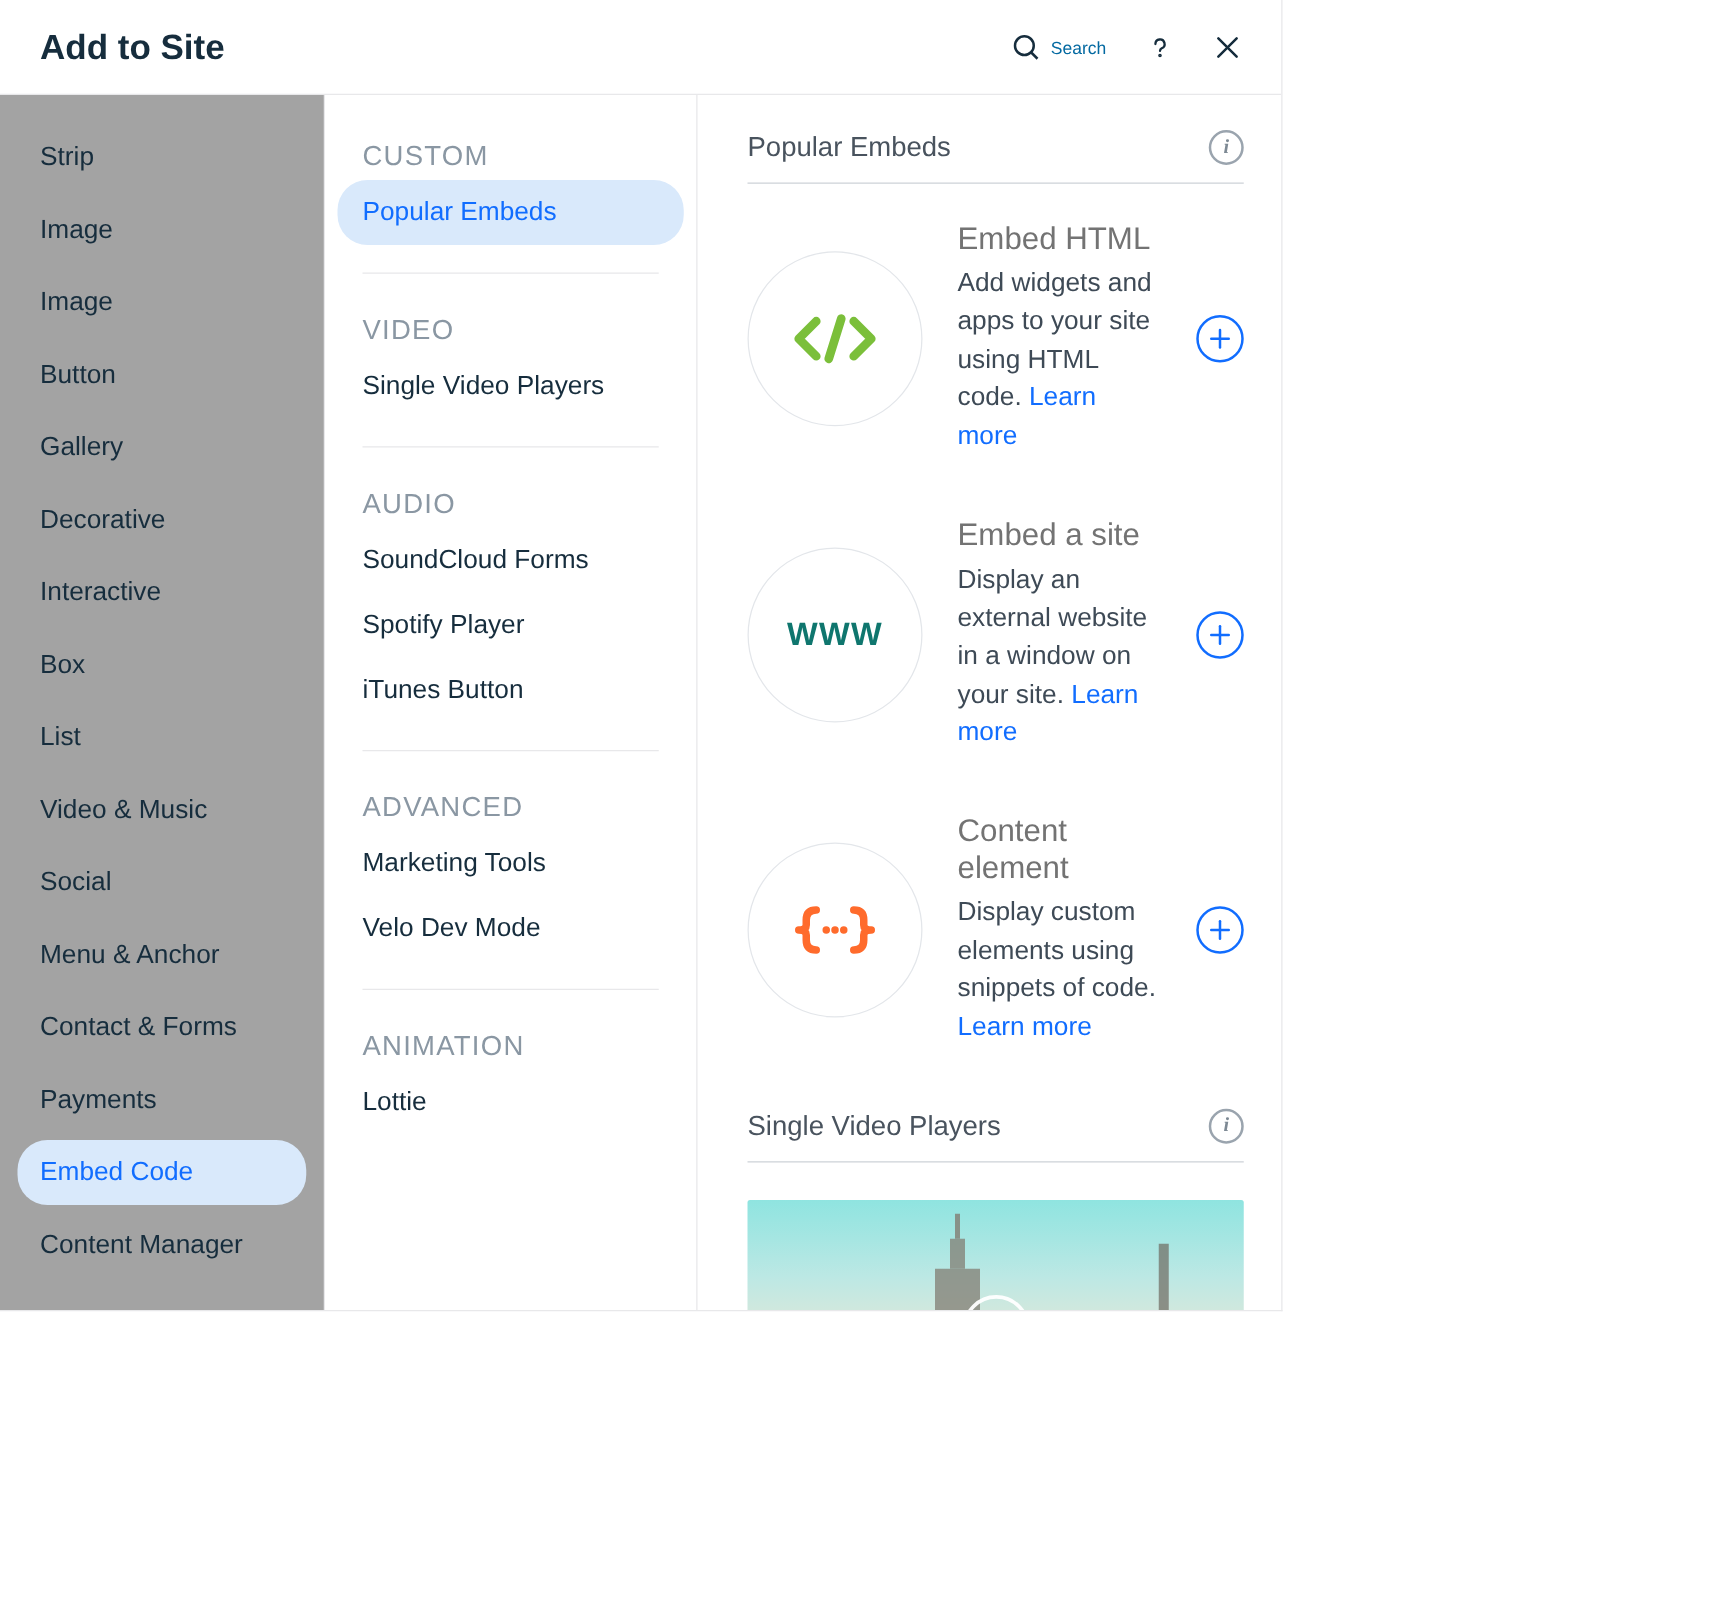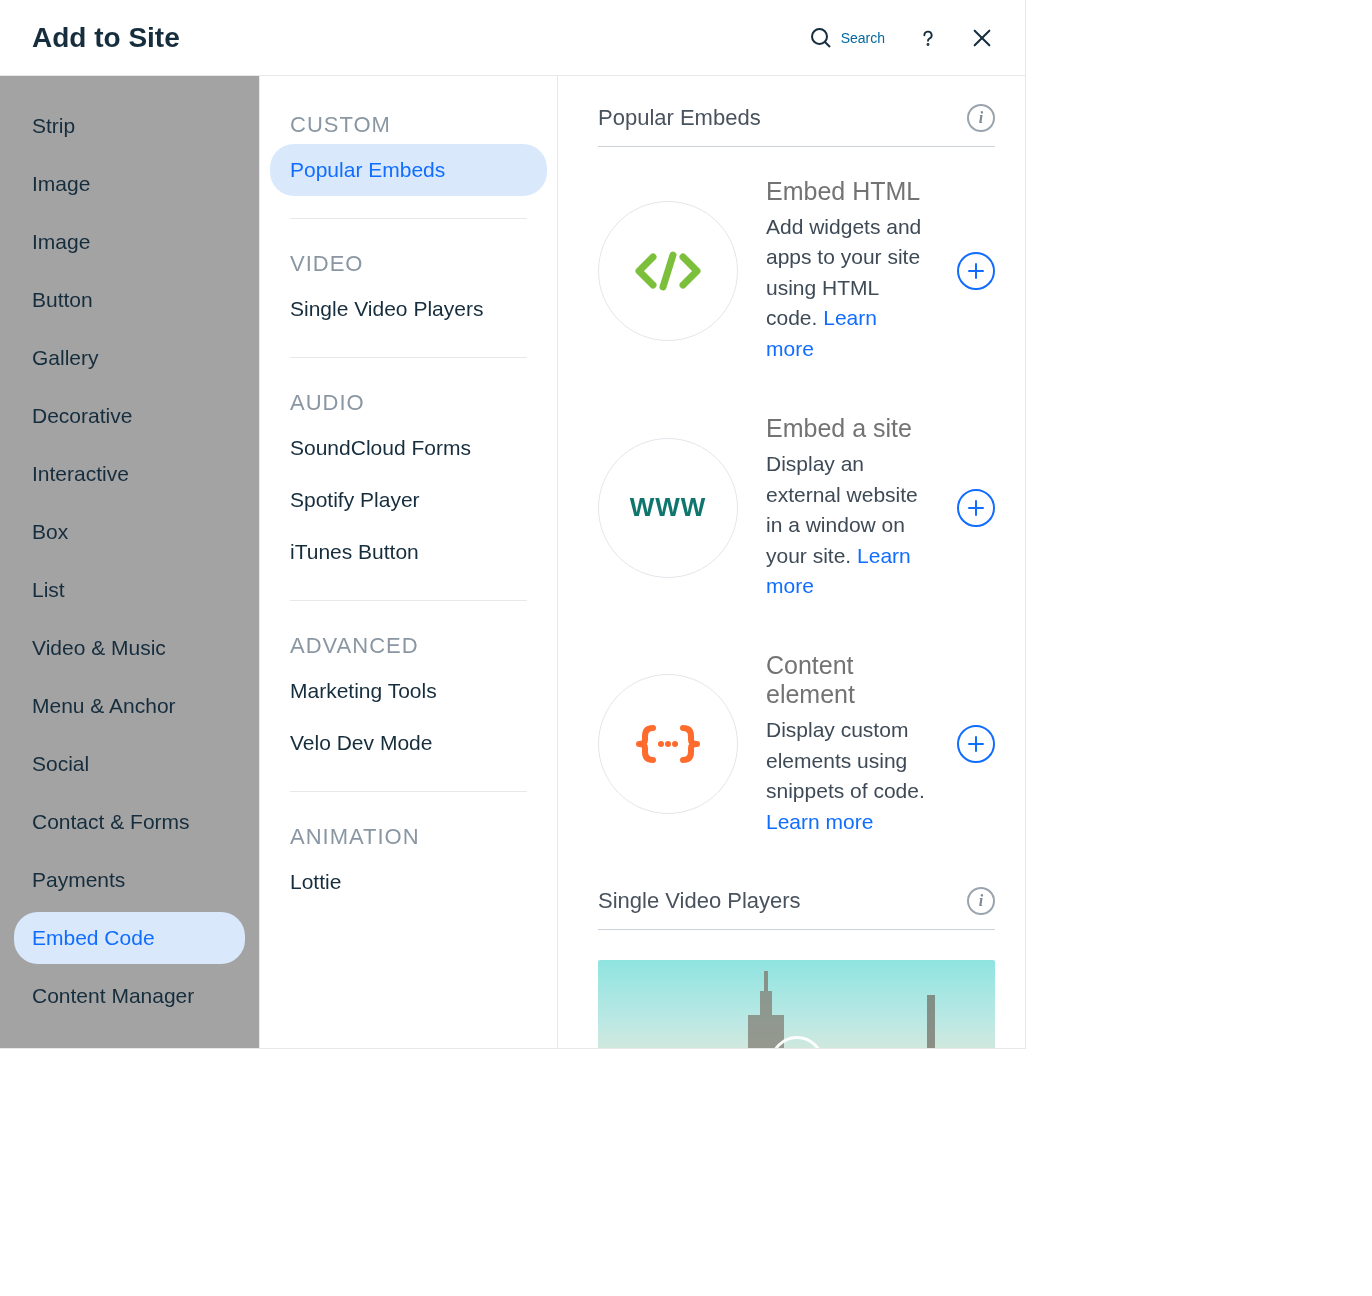--- a/index.html
+++ b/index.html
@@ -260,22 +260,22 @@
         <div class="col1-item">Strip</div>
         <div class="col1-item">Image</div>
         <div class="col1-item">Image</div>
         <div class="col1-item">Button</div>
         <div class="col1-item">Gallery</div>
         <div class="col1-item">Decorative</div>
         <div class="col1-item">Interactive</div>
         <div class="col1-item">Box</div>
         <div class="col1-item">List</div>
         <div class="col1-item">Video &amp; Music</div>
+        <div class="col1-item">Social</div>
         <div class="col1-item">Menu &amp; Anchor</div>
-        <div class="col1-item">Social</div>
         <div class="col1-item">Contact &amp; Forms</div>
         <div class="col1-item">Payments</div>
         <div class="col1-item active">Embed Code</div>
         <div class="col1-item">Content Manager</div>
       </div>
 
     <div class="col2" id="col2">
         <div class="col2-group-header">CUSTOM</div>
         <div class="col2-item active">Popular Embeds</div>
         <div class="col2-divider"></div>

